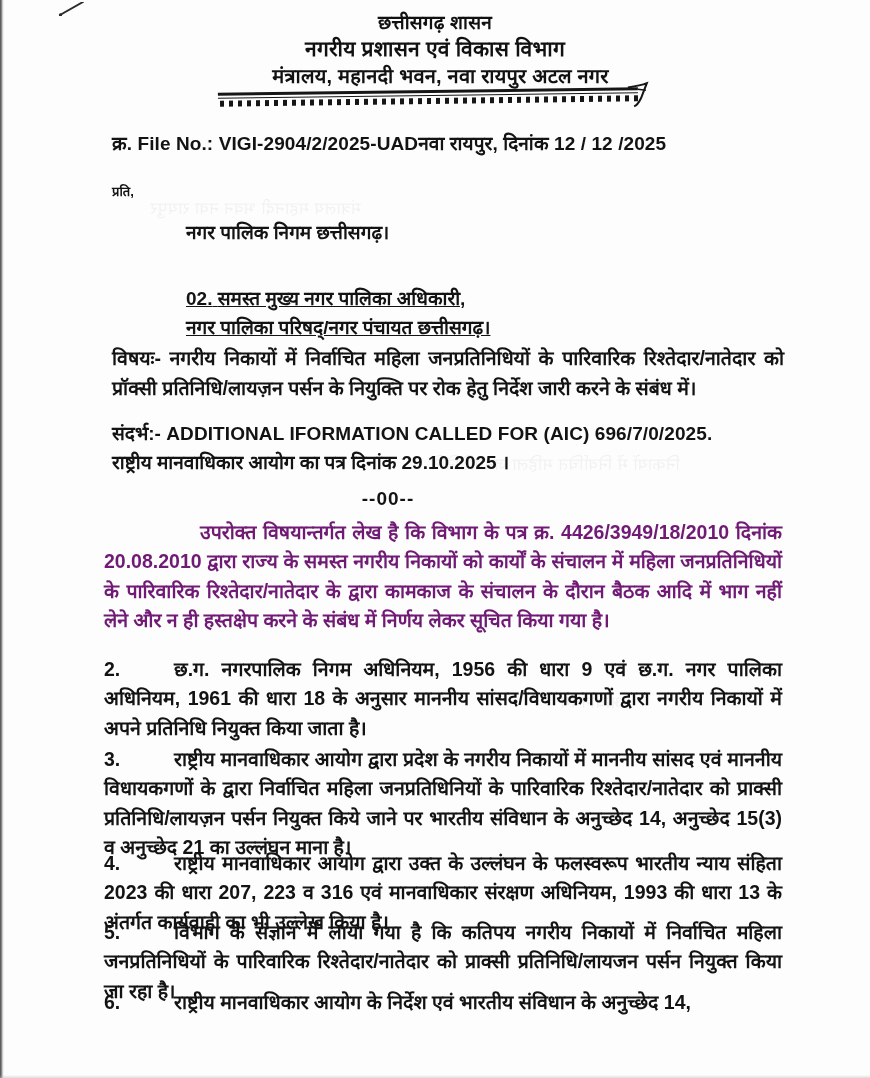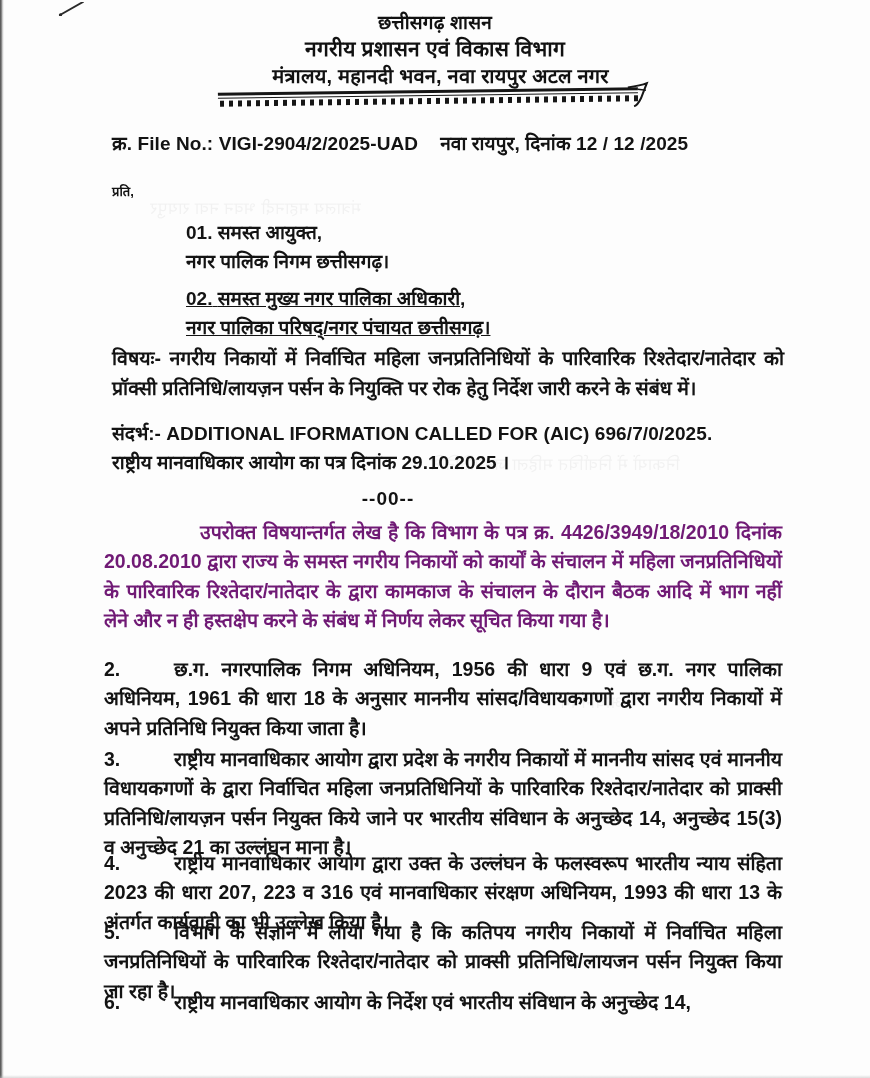--- a/index.html
+++ b/index.html
@@ -112,21 +112,20 @@
     color: #131313;
   }
   .fileline {
     left: 112px; top: 130px;
     font-size: 19px;
     font-weight: 700;
     letter-spacing: .1px;
   }
   .fileno { font-weight: 700; }
   .placedate {
-    margin-left: 22px;
     font-weight: 700;
   }
   .to-label {
     left: 112px; top: 182px;
     font-size: 13px;
     font-weight: 600;
   }
   .addr {
     left: 186px;
     font-size: 19px;
@@ -230,24 +229,20 @@
 
   <div class="doc">
 
     <div class="line fileline">
       <span class="fileno">क्र. File No.: VIGI-2904/2/2025-UAD</span><span class="placedate">नवा रायपुर, दिनांक  12 / 12 /2025</span>
     </div>
 
     <div class="line to-label">प्रति,</div>
 
     <div class="blk addr addr-1">
-      <div>
-        <span class="num">01.</span>
-        <span>समस्त आयुक्त,</span>
-      </div>
       <div>नगर पालिक निगम छत्तीसगढ़।</div>
     </div>
 
     <div class="blk addr addr-2">
       <div>
         <span class="num">02.</span>
         <span>समस्त मुख्य नगर पालिका अधिकारी,</span>
       </div>
       <div>नगर पालिका परिषद्/नगर पंचायत छत्तीसगढ़।</div>
     </div>

